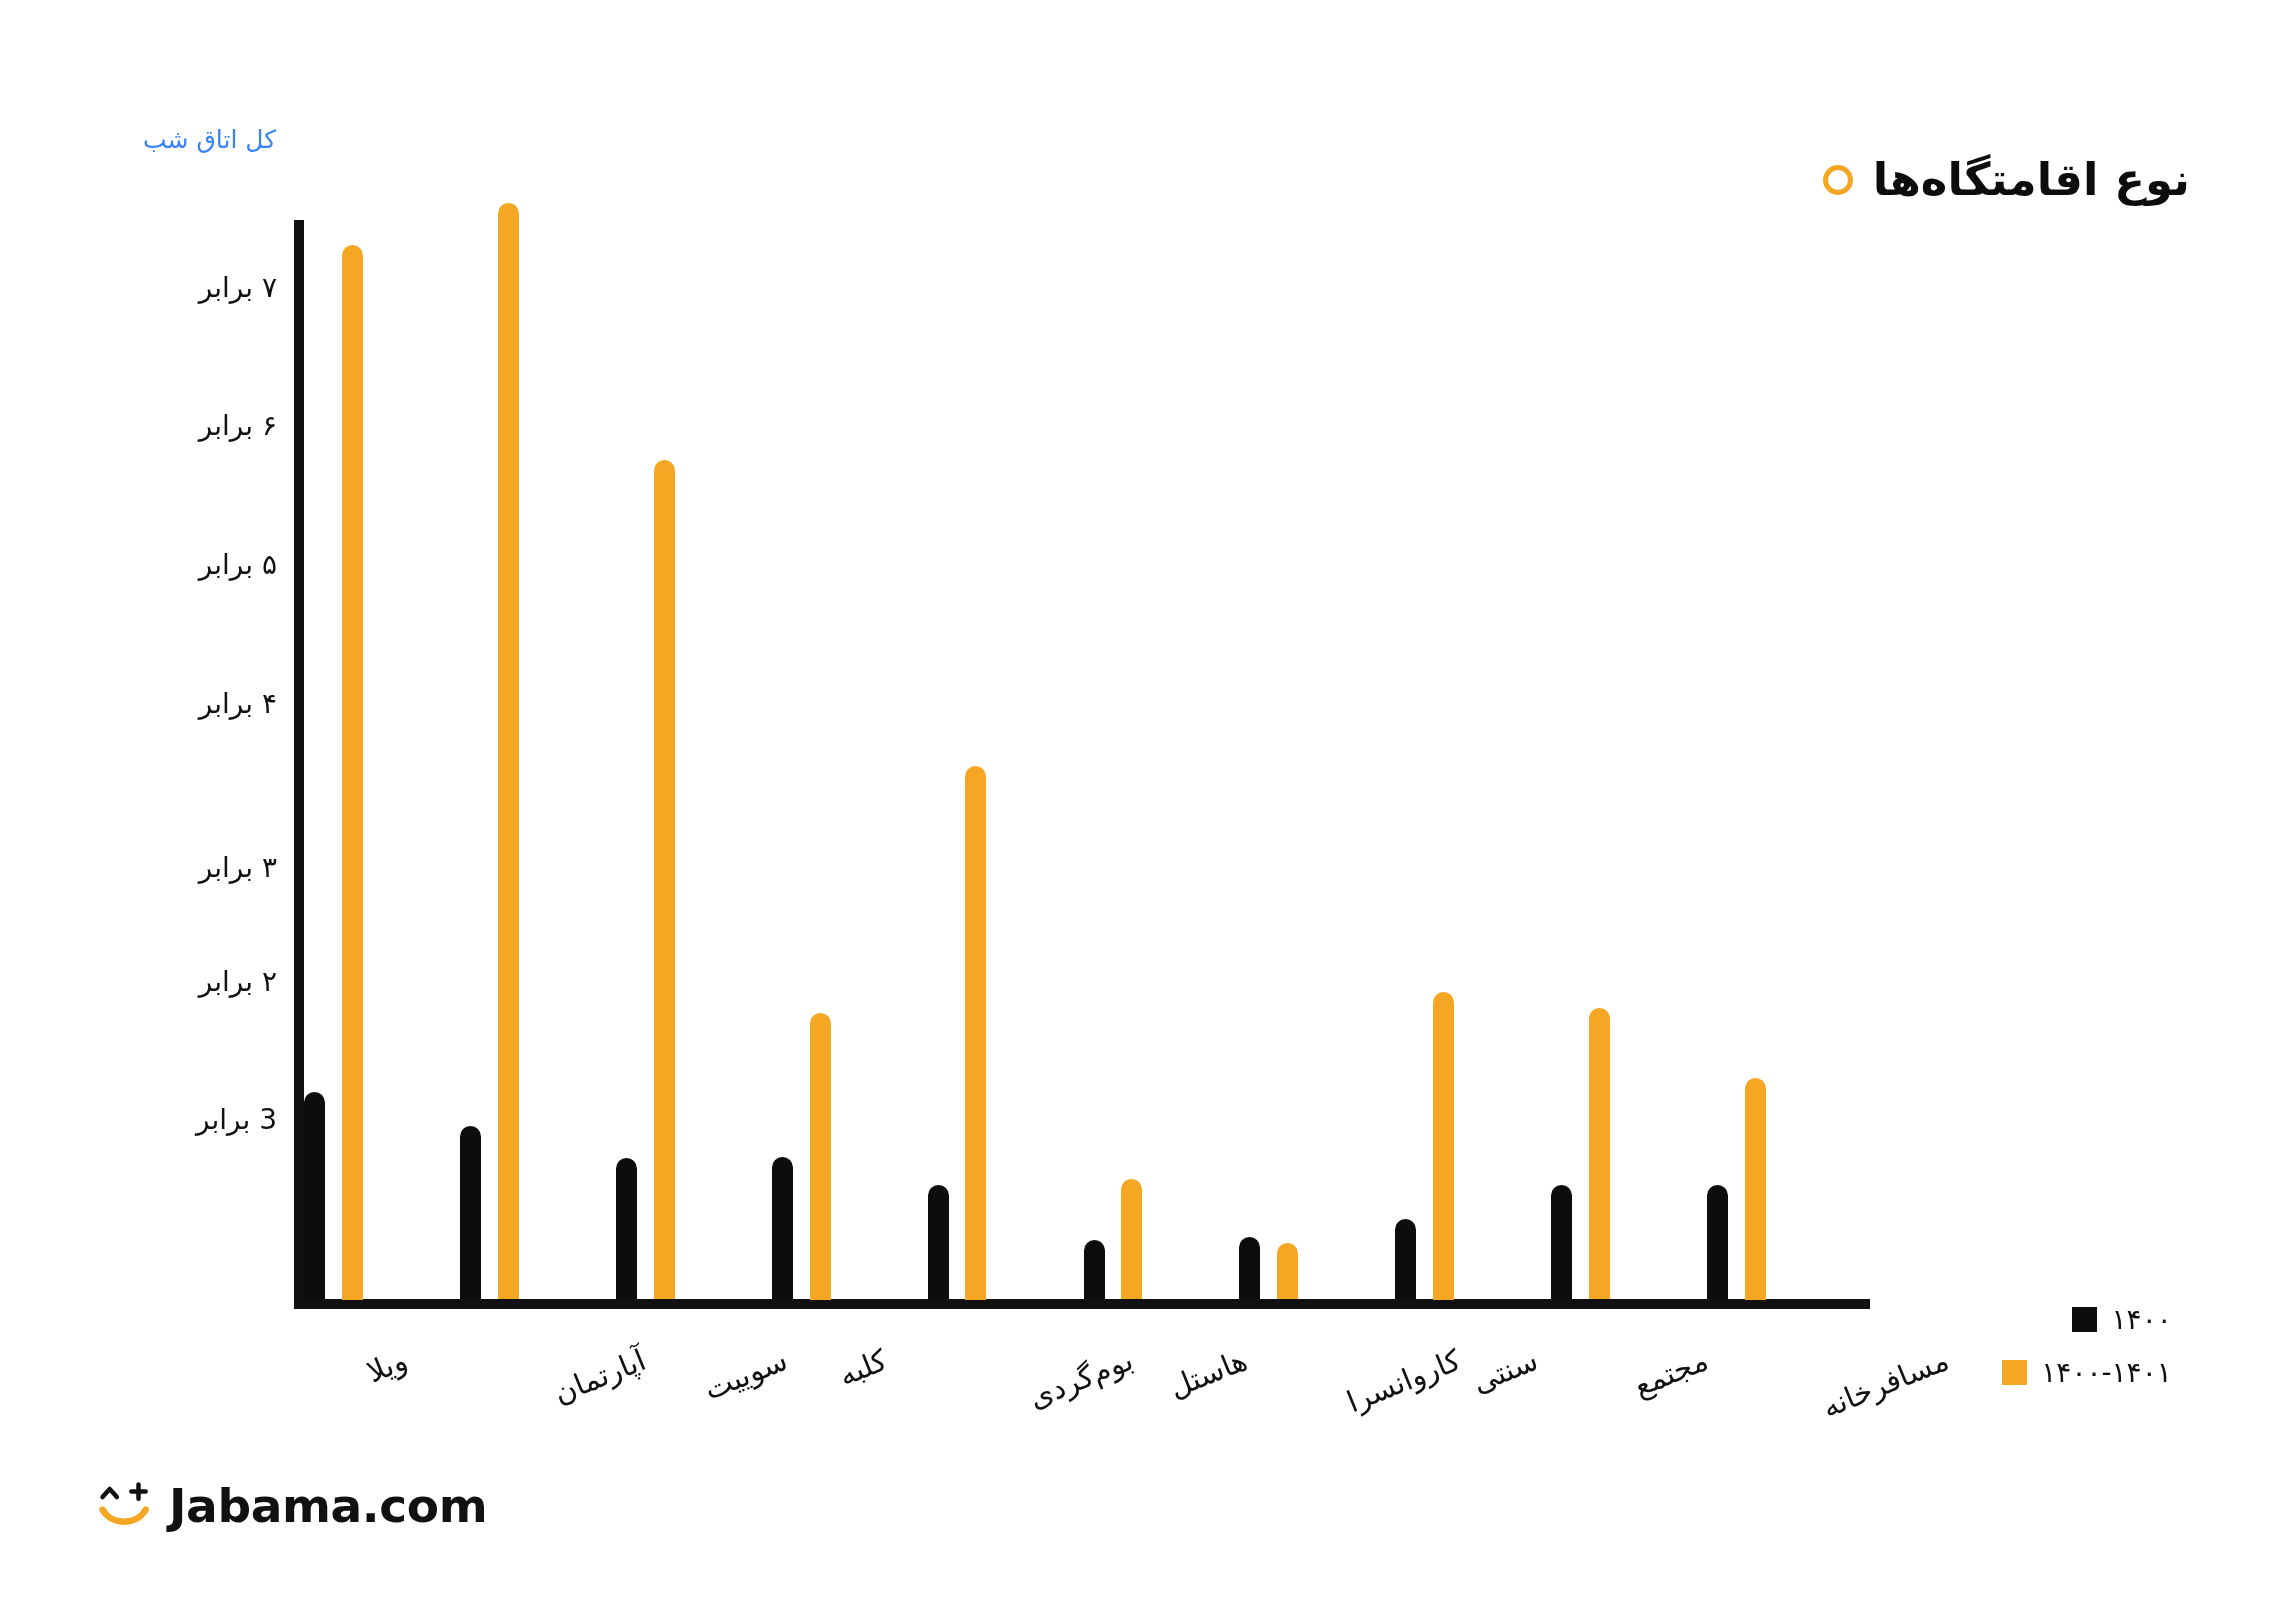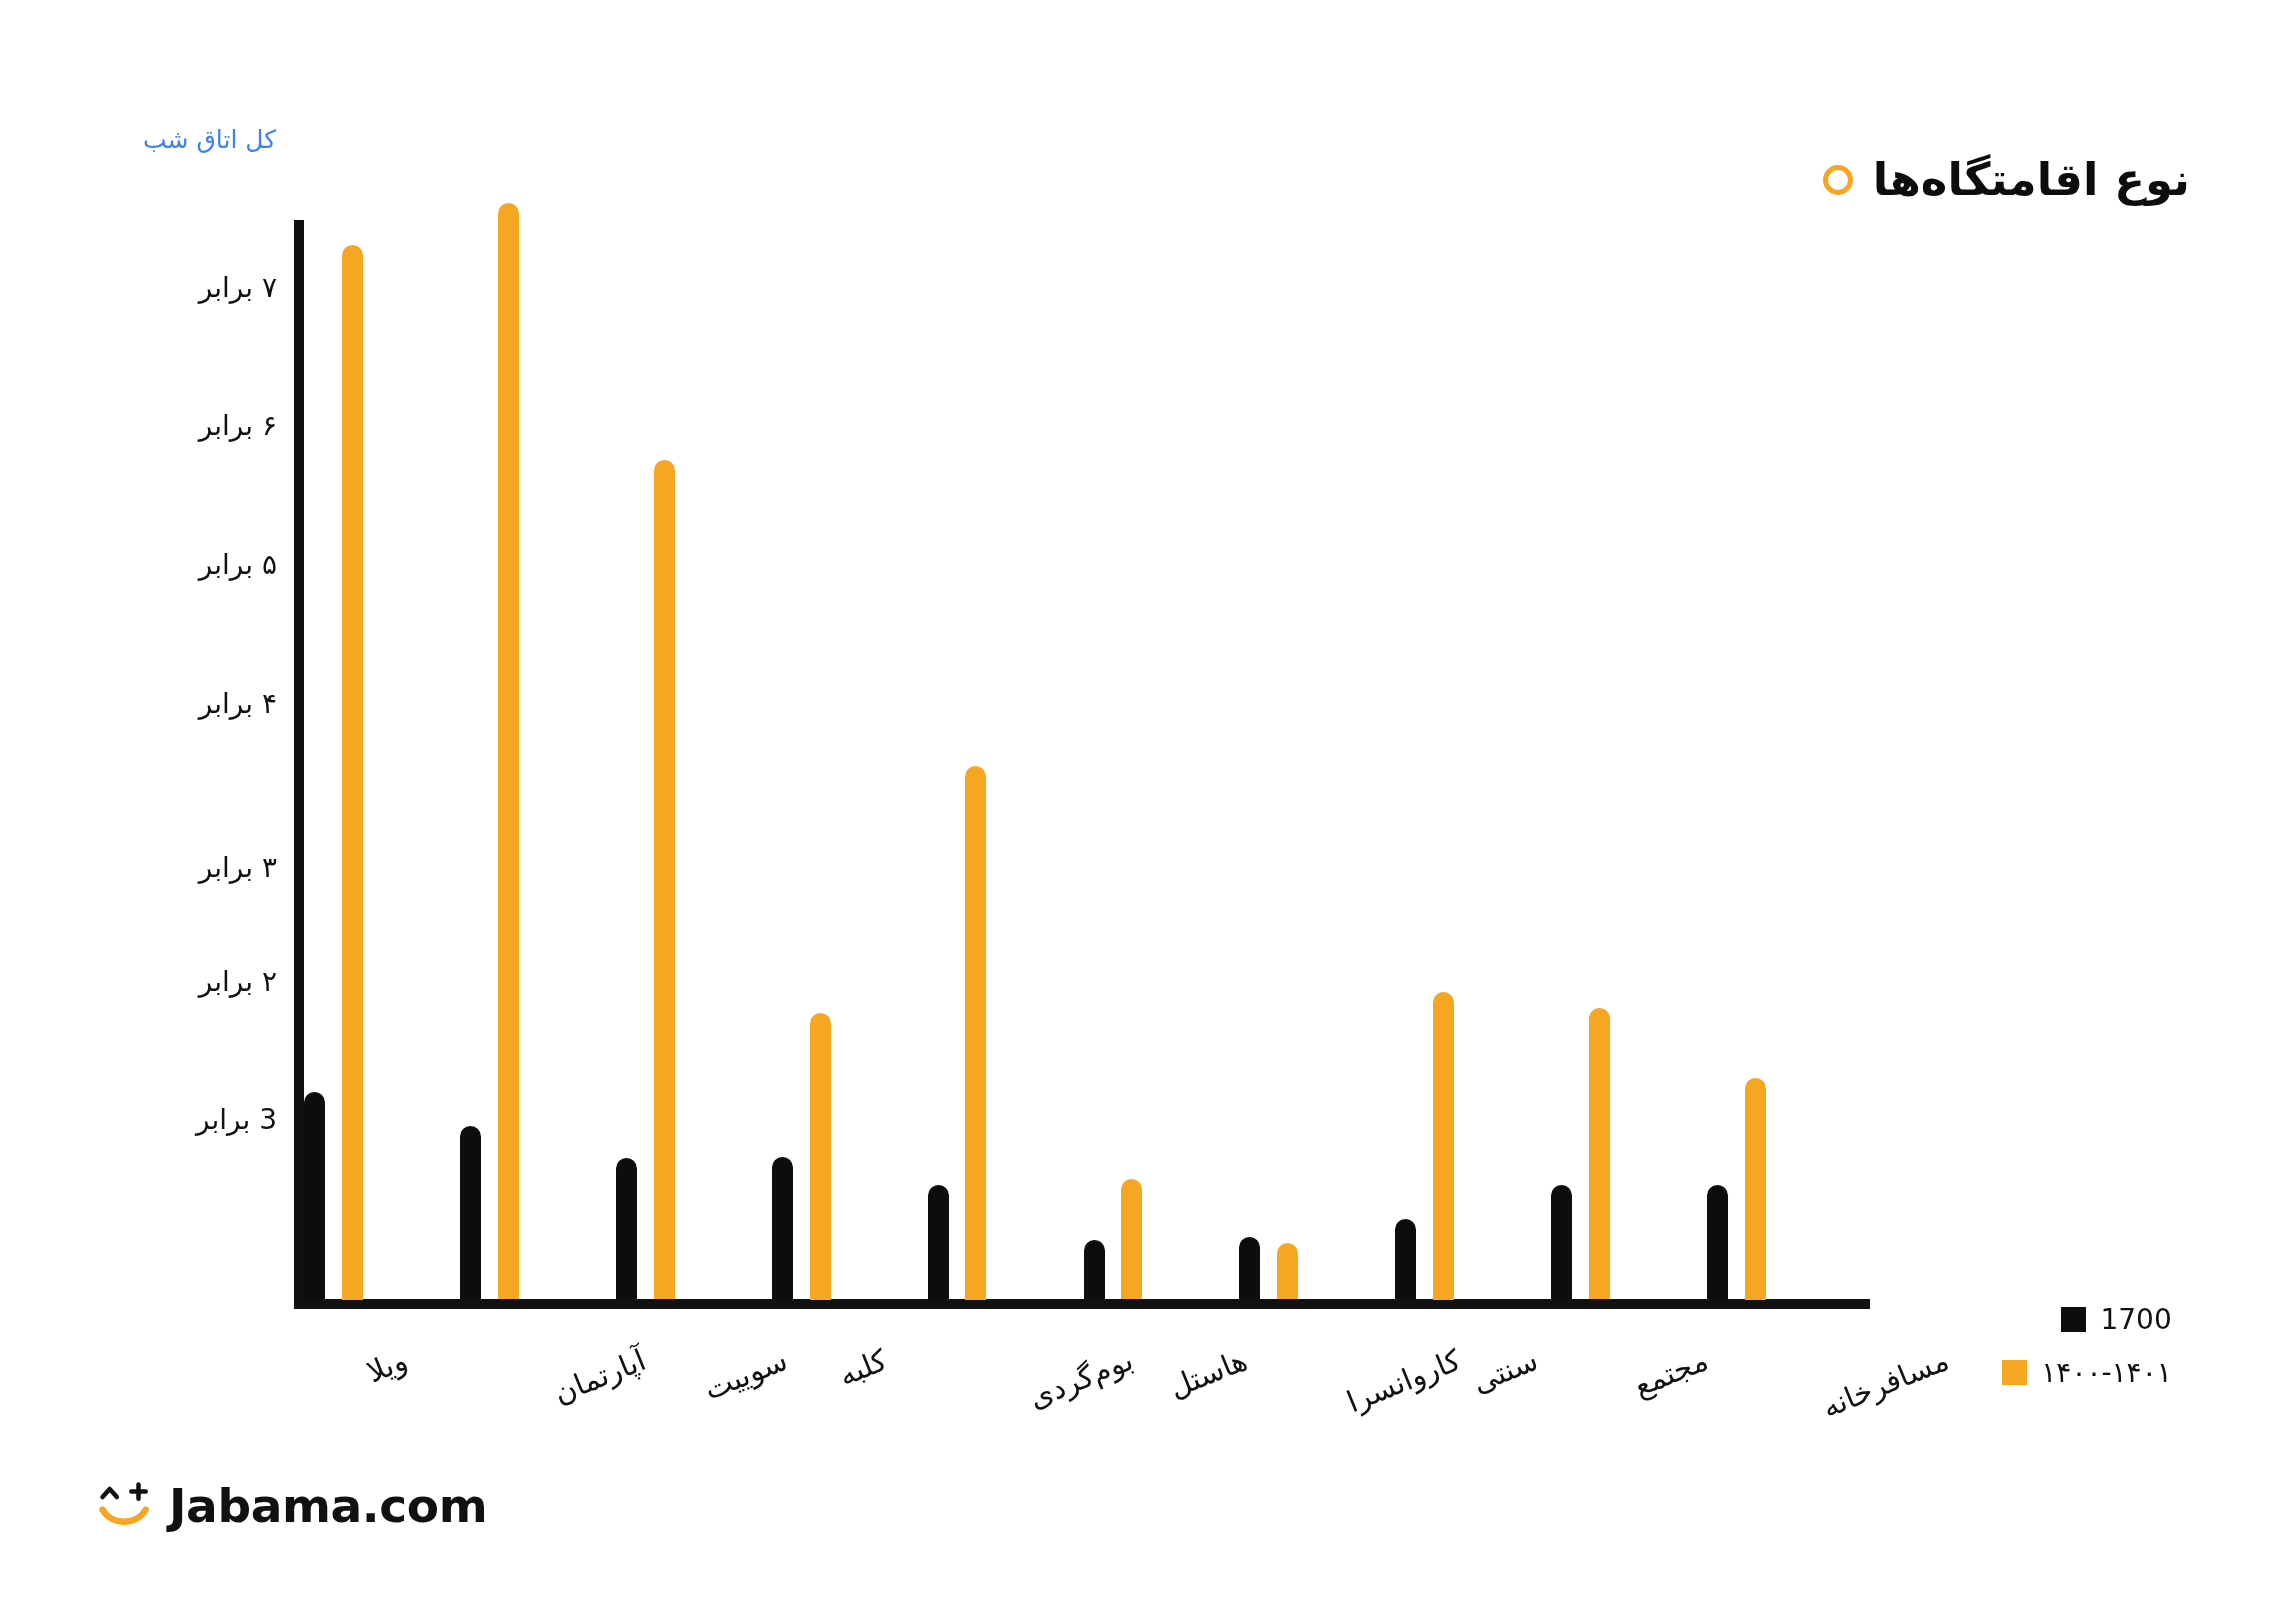--- a/index.html
+++ b/index.html
@@ -224,21 +224,21 @@
       <div class="xlabel" style="left: 1274px;">کاروانسرا</div>
       <div class="xlabel" style="left: 1429px;">سنتی</div>
       <div class="xlabel" style="left: 1585px;">مجتمع</div>
       <div class="xlabel" style="left: 1741px;">مسافرخانه</div>
     </div>
 </div>
 
 <div id="legend">
     <div class="legend-row">
       <span class="legend-swatch" style="background: rgb(13, 13, 13);"></span>
-      <span class="legend-label">1700</span>
+      <span class="legend-label">۱۴۰۰</span>
     </div>
     <div class="legend-row">
       <span class="legend-swatch" style="background: rgb(245, 166, 35);"></span>
       <span class="legend-label">۱۴۰۰-۱۴۰۱</span>
     </div>
   </div>
 
 <div id="footer-logo">
   <span class="logo-mark">
     <svg viewBox="0 0 62 60" width="56" height="54" aria-hidden="true">

